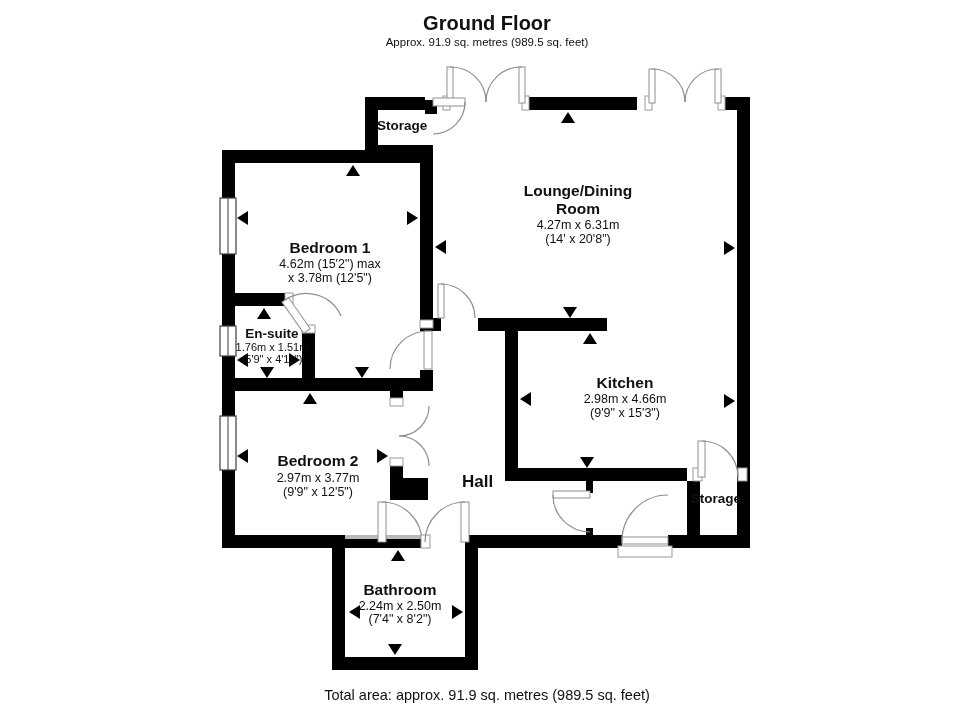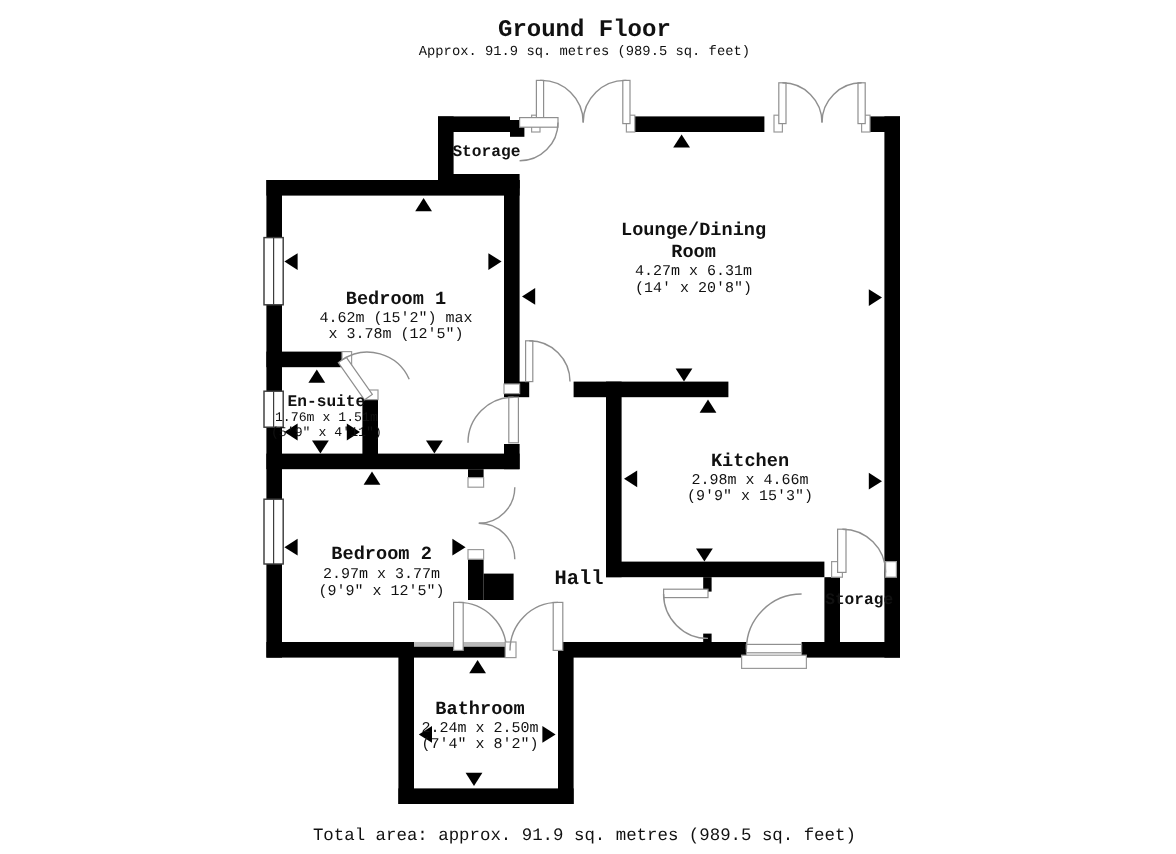--- a/index.html
+++ b/index.html
@@ -1,17 +1,17 @@
 <!DOCTYPE html>
 <html><head>
 <meta charset="utf-8">
 <style>
   html,body{margin:0;padding:0;background:#ffffff;}
   #canvas{position:relative;width:980px;height:712px;background:#fff;overflow:hidden;
-          font-family:Liberation Mono, monospace;text-align:center;}
+          font-family:Liberation Sans, sans-serif;text-align:center;}
   svg{position:absolute;left:0;top:0;}
   .wall{fill:#000;}
   .jamb{fill:#fff;stroke:#9a9a9a;stroke-width:1;}
   .leaf{fill:#fff;stroke:#8f8f8f;stroke-width:1;}
   .arc{fill:none;stroke:#8f8f8f;stroke-width:1.2;}
   .win{fill:#fff;stroke:#3c3c3c;stroke-width:1.2;}
   .winline{stroke:#3c3c3c;stroke-width:1;}
   .marker{fill:#000;}
   .threshold{fill:#fff;stroke:#9a9a9a;stroke-width:1;}
   .graystrip{fill:#b9b9b9;}

